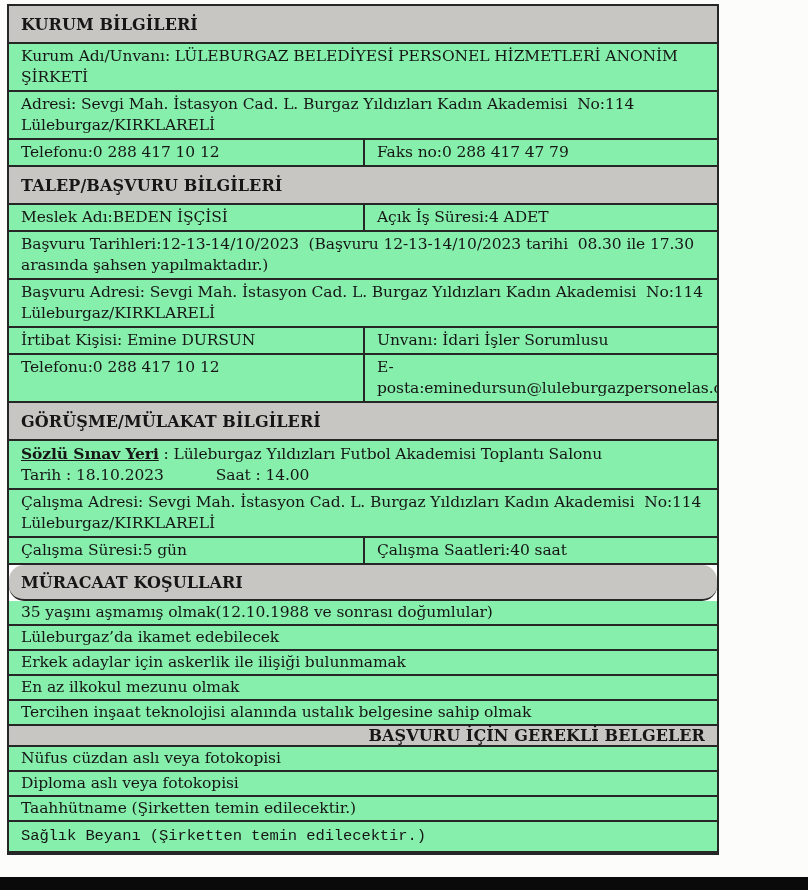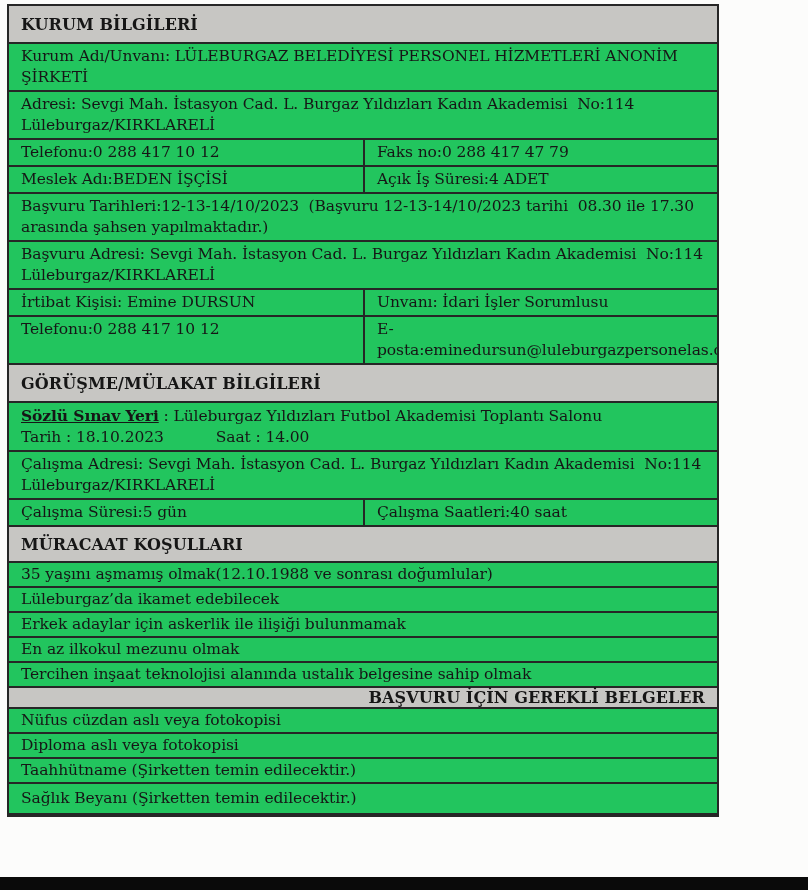--- a/index.html
+++ b/index.html
@@ -20,37 +20,37 @@
   .band {
     background:var(--header-bg, #c7c6c3);
     border-bottom:2px solid var(--border, #262626);
     display:flex; align-items:center;
     padding:0 12px;
     font-weight:bold;
     font-size:16px;
     letter-spacing:0.1px;
   }
   .band.tall { height:38px; }
-  .band.mid  { height:36px; }
+  .band.mid  { height:36px;border-radius:15px; }
   .band.slim { height:21px;justify-content:flex-end; }
-  .row { display:flex; border-bottom:2px solid var(--border, #262626); background:#22c55e; }
+  .row { display:flex; border-bottom:2px solid var(--border, #262626); background:#86efac; }
   .row:last-child { border-bottom:2px solid var(--border, #262626); }
   .cell {
     padding:2px 6px 2px 12px;
     font-size:15.5px;
     line-height:21px;
     white-space:pre-wrap;
     letter-spacing:-0.1px;
     overflow:hidden;
   }
   .cell.full { flex:1; }
   .split .cell.left  { width:356px; flex:none; border-right:2px solid var(--border, #262626); }
   .split .cell.right { flex:1; }
   .row.cond .cell { padding:1px 14px 1px 12px; }
-  .row.tallrow .cell { padding:4px 24px 4px 12px; }
+  .row.tallrow .cell { padding:4px 24px 4px 12px;font-family:Liberation Mono, monospace; }
   .bu { font-weight:bold; text-decoration:underline; }
   .timegap { margin-left:52px; }
   .bottom-bar {
     position:absolute; left:0; bottom:0;
     width:808px; height:13px;
     background:var(--bar, #0a0a0a);
   }
 </style>
 </head>
 <body>
@@ -66,20 +66,23 @@
     </div>
     <div class="row">
       <div class="cell full">Adresi: Sevgi Mah. İstasyon Cad. L. Burgaz Yıldızları Kadın Akademisi  No:114
 Lüleburgaz/KIRKLARELİ</div>
     </div>
     <div class="row split">
       <div class="cell left">Telefonu:0 288 417 10 12</div>
       <div class="cell right">Faks no:0 288 417 47 79</div>
     </div>
 
+    <div class="band tall">
+      <span>TALEP/BAŞVURU BİLGİLERİ</span>
+    </div>
     <div class="row split">
       <div class="cell left">Meslek Adı:BEDEN İŞÇİSİ</div>
       <div class="cell right">Açık İş Süresi:4 ADET</div>
     </div>
     <div class="row">
       <div class="cell full">Başvuru Tarihleri:12-13-14/10/2023  (Başvuru 12-13-14/10/2023 tarihi  08.30 ile 17.30
 arasında şahsen yapılmaktadır.)</div>
     </div>
     <div class="row">
       <div class="cell full">Başvuru Adresi: Sevgi Mah. İstasyon Cad. L. Burgaz Yıldızları Kadın Akademisi  No:114

